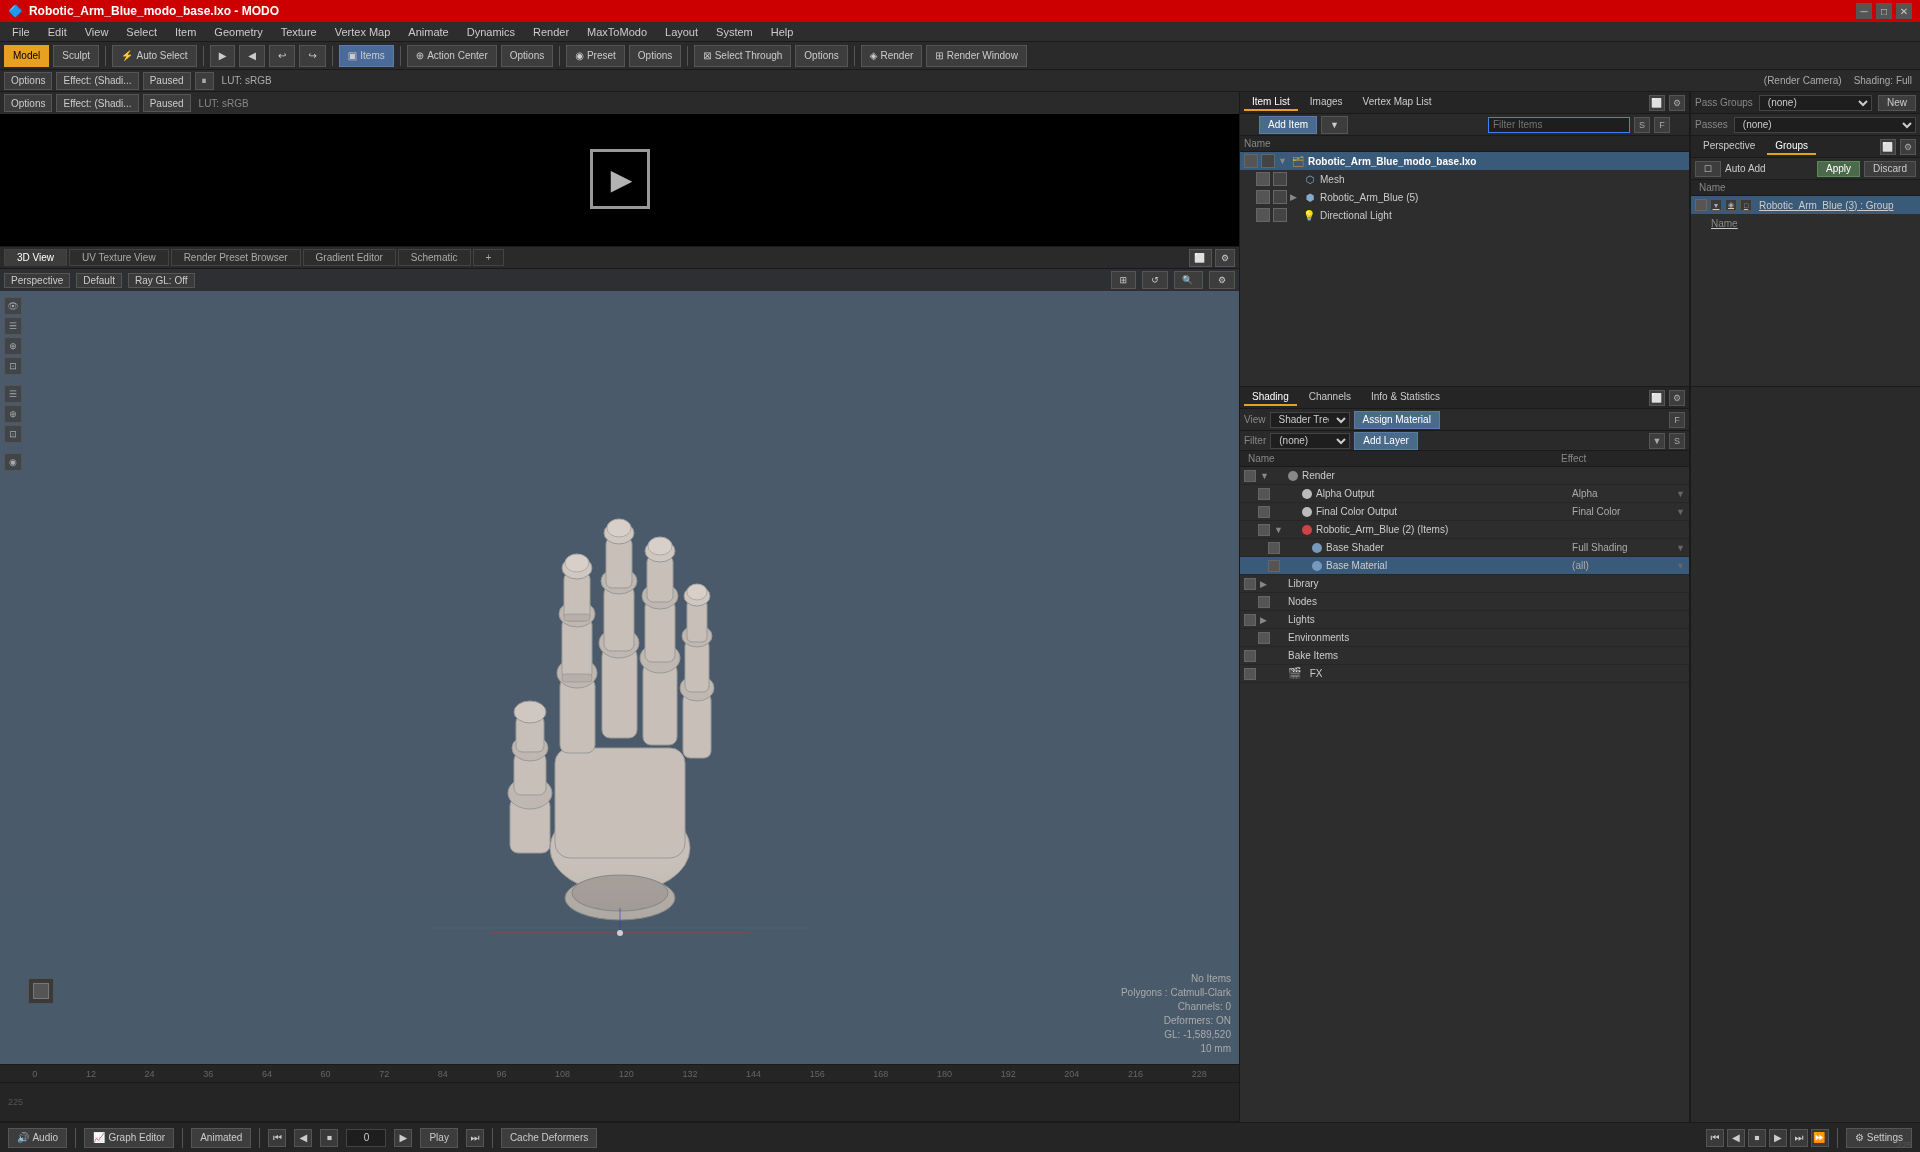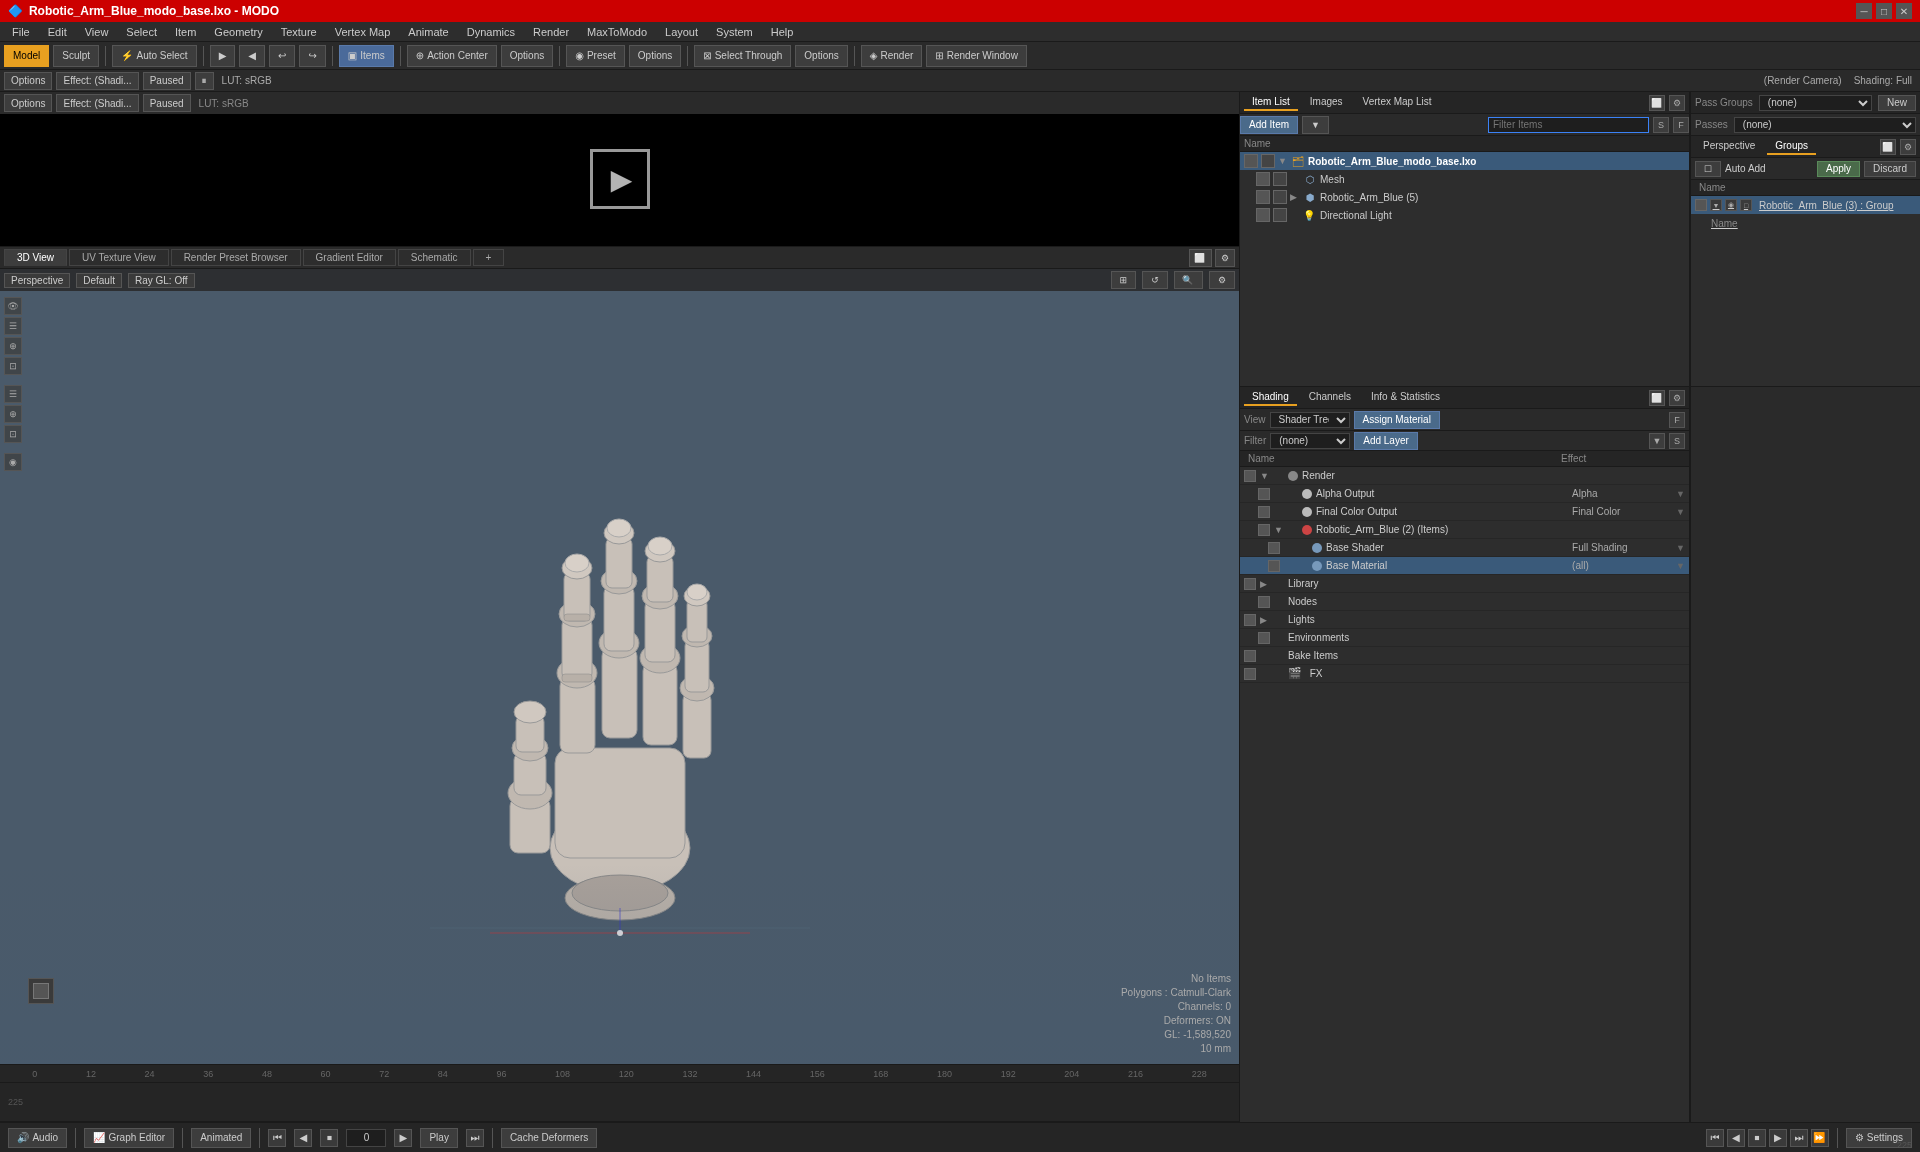--- a/index.html
+++ b/index.html
@@ -308,21 +308,21 @@
       font-size: 9px;
       cursor: pointer;
       display: flex; align-items: center; justify-content: center;
       margin-left: auto;
     }
     #item-list-toolbar {
       height: 22px;
       background: #2a2a2a;
       display: flex;
       align-items: center;
-      padding: 0 0;
+      padding: 0 19px;
       gap: 4px;
       border-bottom: 1px solid #1a1a1a;
     }
     .add-item-btn {
       height: 18px;
       padding: 0 8px;
       background: #4a6a8a;
       border: 1px solid #5a7aaa;
       color: #fff;
       font-size: 10px;
@@ -840,21 +840,21 @@
       </div>
     </div>
 
     <div id="timeline-area">
       <div id="timeline-ruler">
         <div class="ruler-labels">
           <span>0</span>
           <span>12</span>
           <span>24</span>
           <span>36</span>
-          <span>48</span>
+          <span>64</span>
           <span>60</span>
           <span>72</span>
           <span>84</span>
           <span>96</span>
           <span>108</span>
           <span>120</span>
           <span>132</span>
           <span>144</span>
           <span>156</span>
           <span>168</span>

